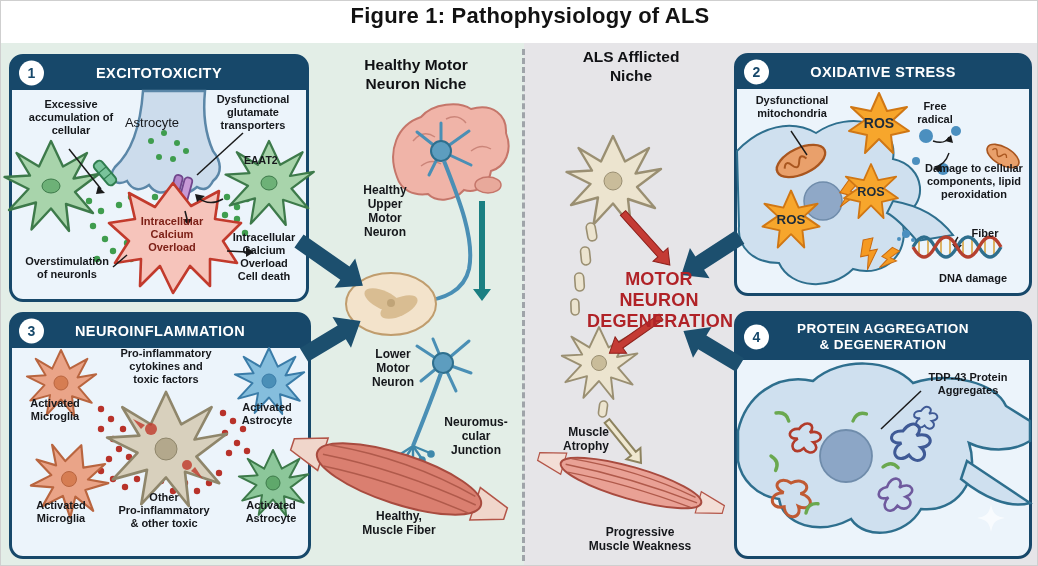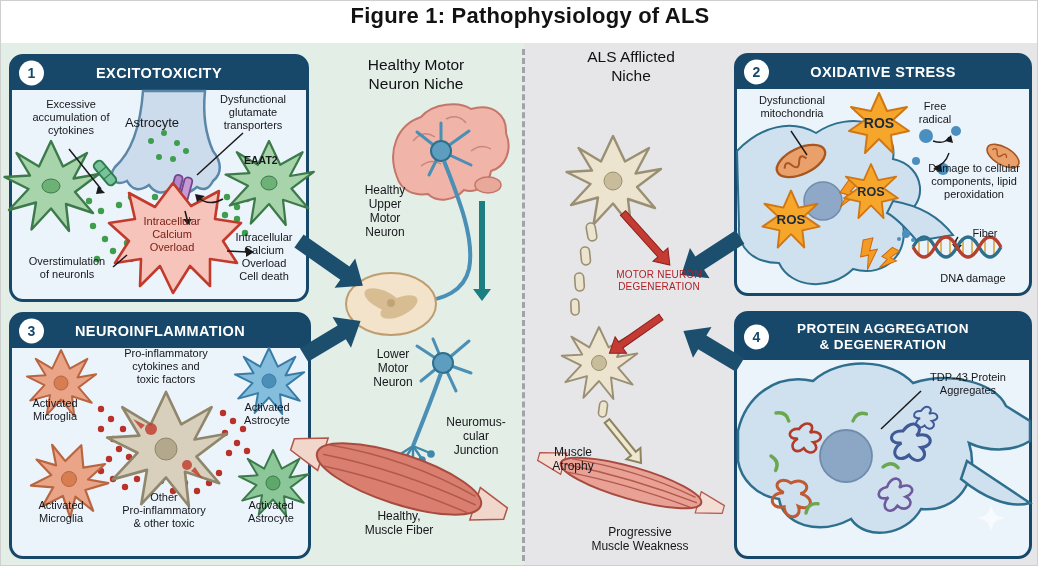--- a/index.html
+++ b/index.html
@@ -28,28 +28,28 @@
   }
   .panel--tallhead .panel-head{height:47px;font-size:13.5px;}
   .badge{
     position:absolute;left:8px;top:50%;transform:translateY(-50%);
     width:25px;height:25px;border-radius:50%;background:#fff;
     color:var(--header-navy,#17486a);display:flex;align-items:center;justify-content:center;
     font-size:14px;font-weight:700;
   }
   .art{position:absolute;left:0;top:0;width:1038px;height:566px;z-index:2;pointer-events:none;}
   .lbl{
-    position:absolute;z-index:3;font-size:11px;line-height:1.18;font-weight:400;
+    position:absolute;z-index:3;font-size:11px;line-height:1.18;font-weight:700;
     color:#15171b;text-align:center;white-space:pre-line;
   }
   .lbl--plain{font-weight:500;font-size:13px;}
   .lbl--tiny{font-size:10.5px;font-weight:600;text-align:left;}
   .lbl--burst{color:#7d2017;}
   .col-title{font-size:15.5px;line-height:1.25;color:#101114;}
-  .lbl--deg{color:var(--degeneration-red,#b02227);font-size:10px;letter-spacing:.2px;}
+  .lbl--deg{color:var(--degeneration-red,#b02227);font-size:18px;letter-spacing:.2px;}
   .lbl--center12{font-size:12px;}
 </style>
 </head>
 <body>
 
 <div class="stage">
 
   <div class="figure-title">Figure 1: Pathophysiology of ALS</div>
   <div class="bg-left"></div>
   <div class="bg-right"></div>
@@ -408,21 +408,21 @@
         <polygon points="0,-8 48,-8 48,-18 70,0 48,18 48,8 0,8"></polygon>
       </g>
       <g transform="translate(739,364) rotate(-149)">
         <polygon points="0,-8 44,-8 44,-18 66,0 44,18 44,8 0,8"></polygon>
       </g>
     </g>
   </svg>
 
   <div class="lbl" style="left:18px;top:97px;width:104px;">Excessive
 accumulation of
-cytokines</div>
+cellular</div>
   <div class="lbl lbl--plain" style="left:112px;top:114px;width:78px;">Astrocyte</div>
   <div class="lbl" style="left:200px;top:92px;width:104px;">Dysfunctional
 glutamate
 transporters</div>
   <div class="lbl lbl--tiny" style="left:198px;top:153px;width:52px;margin-left:45px;">EAAT2</div>
   <div class="lbl lbl--burst" style="left:118px;top:214px;width:106px;">Intracellular
 Calcium
 Overload</div>
   <div class="lbl" style="left:12px;top:254px;width:108px;">Overstimulation
 of neuronls</div>
@@ -471,18 +471,18 @@
   <div class="lbl lbl--center12" style="left:434px;top:414px;width:82px;">Neuromus-
 cular
 Junction</div>
   <div class="lbl lbl--center12" style="left:336px;top:508px;width:124px;">Healthy,
 Muscle Fiber</div>
 
   <div class="lbl col-title" style="left:552px;top:46px;width:156px;">ALS Afflicted
 Niche</div>
   <div class="lbl lbl--deg" style="left:586px;top:268px;width:144px;">MOTOR NEURON
 DEGENERATION</div>
-  <div class="lbl lbl--center12" style="left:536px;top:444px;width:72px;">Muscle
+  <div class="lbl lbl--center12" style="left:536px;top:424px;width:72px;text-align:right;">Muscle
 Atrophy</div>
   <div class="lbl lbl--center12" style="left:564px;top:508px;width:150px;margin-top:16px;">Progressive
 Muscle Weakness</div>
 
 </div>
 
 </body></html>

